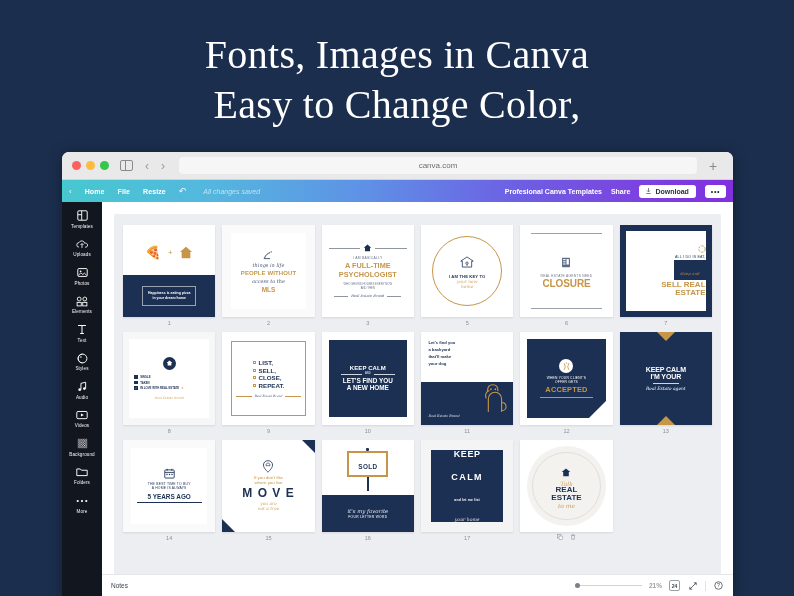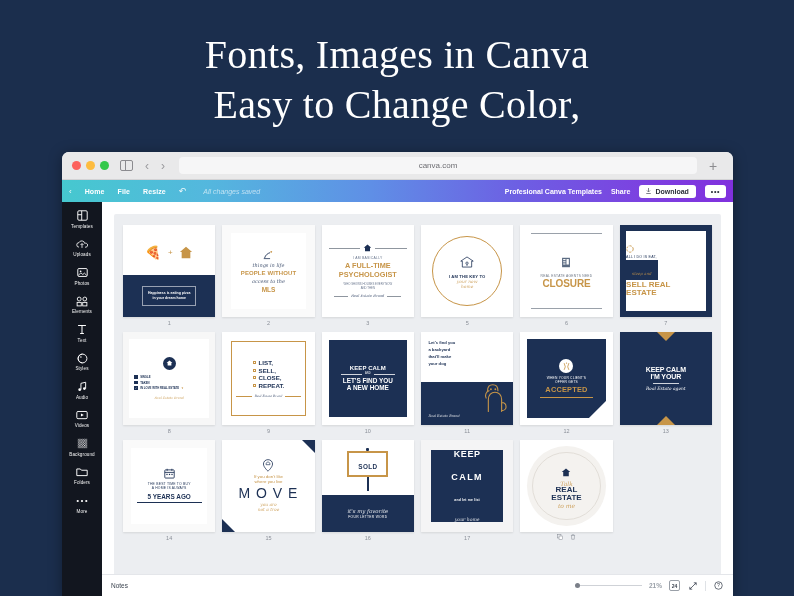--- a/index.html
+++ b/index.html
@@ -399,21 +399,21 @@
     <div class="gold" style="font-size:10px;font-weight:700;letter-spacing:-.1px;line-height:1.1">CLOSURE</div>
   </div>
   <div class="rule" style="width:92%;background:#9aa1aa"></div>
                 </div>
               </div>
               <div class="cnum">6</div>
             </div>
             <div class="cell">
               <div class="thumb">
                 <div class="art navy" style="padding:7%">
-  <div style="background:#fff;width:100%;height:100%;display:flex;flex-direction:column;align-items:flex-start;justify-content:center">
+  <div style="background:#fff;width:100%;height:100%;display:flex;flex-direction:column;align-items:flex-end;justify-content:center">
     <svg width="8" height="8" viewBox="0 0 10 10">
                       <circle cx="5" cy="5" r="4" stroke="#c79548" stroke-width="1.1" fill="none" stroke-dasharray="3 1.4"></circle>
                     </svg>
     <div class="tn" style="font-size:3.6px;letter-spacing:.2px;margin-top:2px">ALL I DO IS EAT,</div>
     <div style="background:#1c3054;color:#c79548;padding:1px 6px;margin-top:1px"><span class="script" style="font-size:4px">sleep and</span></div>
     <div class="gold" style="font-size:8px;font-weight:700;line-height:1.05;margin-top:1px">SELL REAL</div>
     <div class="gold" style="font-size:8px;font-weight:700;line-height:1.05">ESTATE</div>
   </div>
                 </div>
               </div>
@@ -577,21 +577,21 @@
               <div class="thumb">
                 <div class="art" style="background:#fff">
   <div style="position:absolute;right:0;top:0;width:0;height:0;border-top:13px solid #1c3054;border-left:13px solid transparent"></div>
   <div style="position:absolute;left:0;bottom:0;width:0;height:0;border-bottom:13px solid #1c3054;border-right:13px solid transparent"></div>
   <svg width="12" height="13" viewBox="0 0 14 16">
                     <path d="M7 .8c3.3 0 5.6 2.4 5.6 5.4C12.6 10 7 15 7 15S1.4 10 1.4 6.2C1.4 3.2 3.7.8 7 .8z" stroke="#1c3054" stroke-width="1" fill="none"></path>
                     <path d="M4.6 7V5.2L7 3.4l2.4 1.8V7z" stroke="#1c3054" stroke-width=".8" fill="none"></path>
                   </svg>
   <div class="gold" style="font-size:4.4px;margin-top:2px">If you don't like</div>
   <div class="gold" style="font-size:4.4px">where you live</div>
-  <div class="tn" style="font-size:14px;font-weight:400;letter-spacing:1px;margin-top:1px">M O V E</div>
+  <div class="tn" style="font-size:12px;font-weight:700;letter-spacing:1px;margin-top:1px">M O V E</div>
   <div class="script gold" style="font-size:4.4px;margin-top:1px">you are</div>
   <div class="script gold" style="font-size:4.4px">not a tree</div>
   </div>
               </div>
               <div class="cnum">15</div>
             </div>
             <div class="cell">
               <div class="thumb">
                 <div class="art" style="background:#fff;justify-content:flex-start;padding-top:9%">
   <div style="position:relative;z-index:2;display:flex;flex-direction:column;align-items:center">

